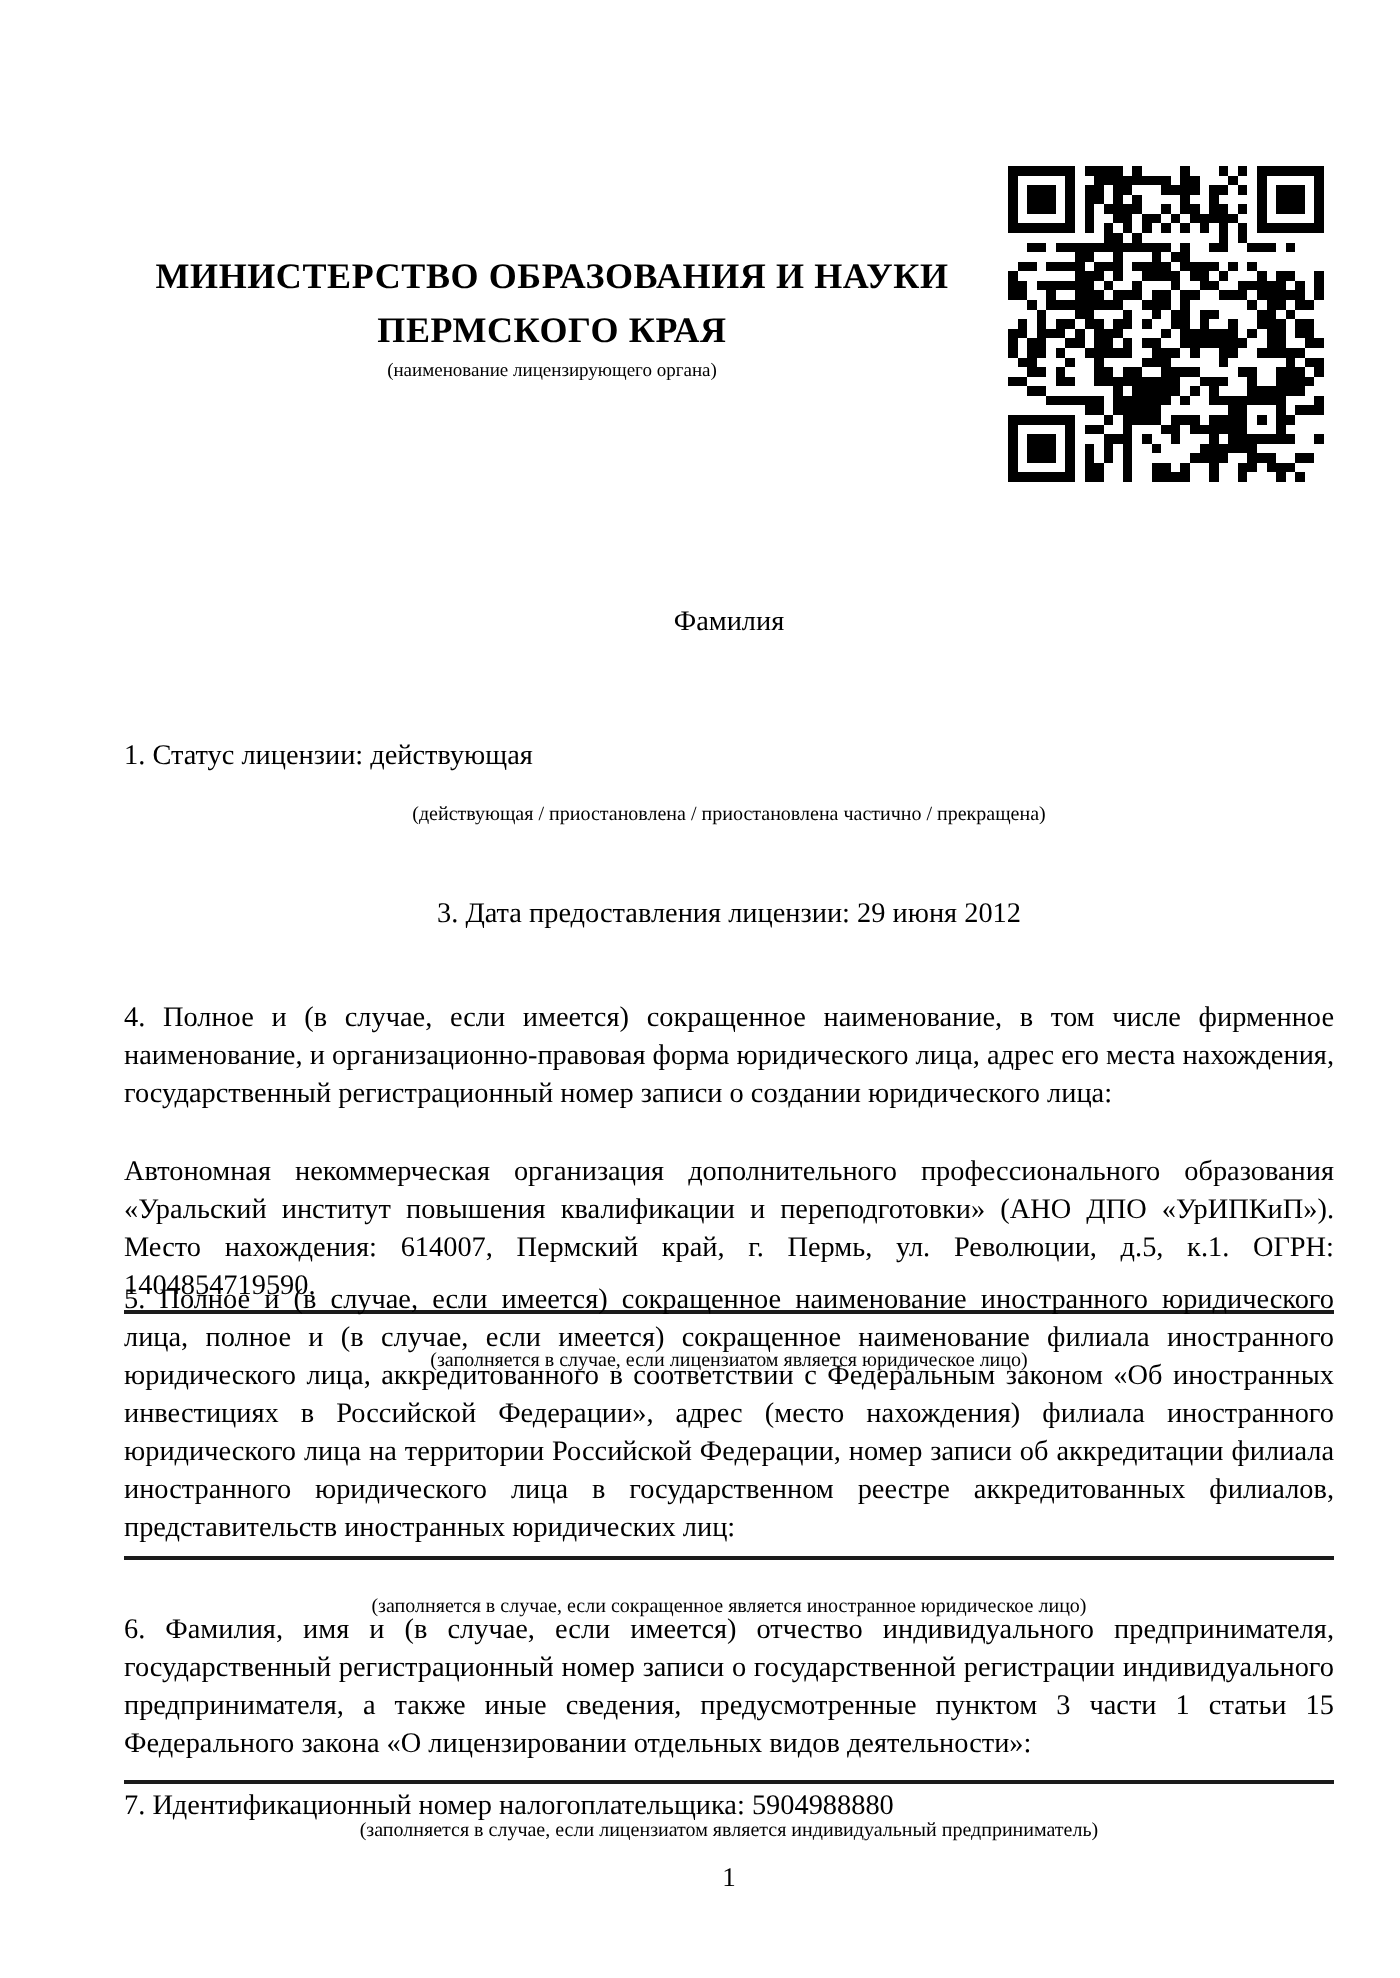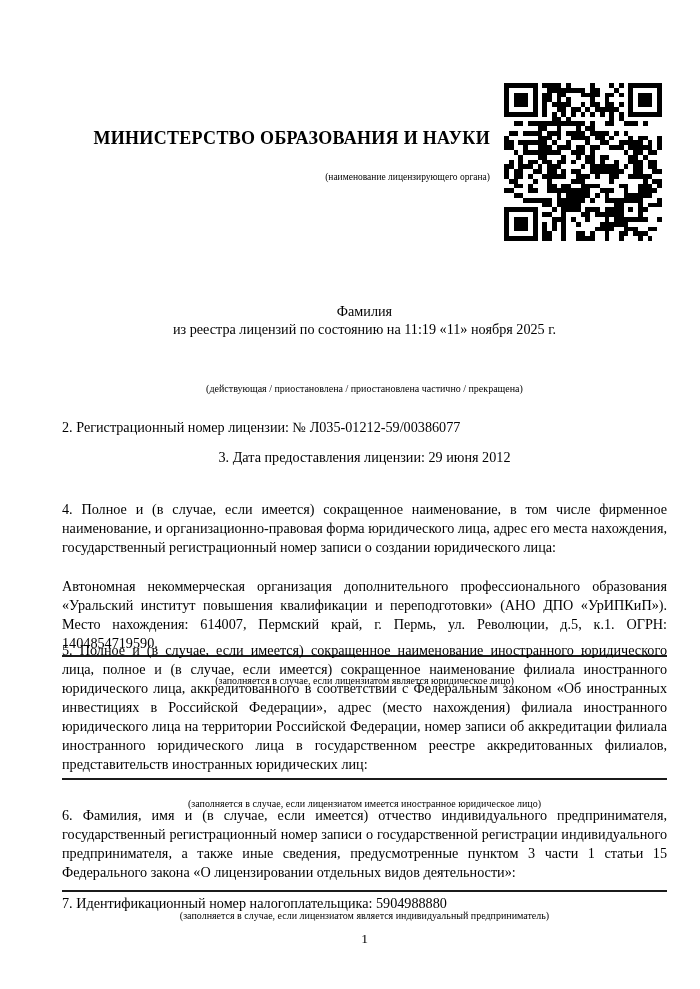--- a/index.html
+++ b/index.html
@@ -4,23 +4,23 @@
 <style>
   html,body{margin:0;padding:0;background:#888;}
   .page{
     position:relative;width:700px;height:989px;background:#ffffff;
     font-family:"Liberation Serif","DejaVu Serif",serif;color:#000;
     margin:0 auto;overflow:hidden;
   }
   .abs{position:absolute;}
   .col{left:62px;width:605px;}
 
-  .header-block{top:125px;left:62px;width:428px;text-align:right;}
+  .header-block{top:125px;left:62px;width:428px;text-align:center;}
   .ministry-line{font-weight:bold;font-size:18px;line-height:26.5px;letter-spacing:.3px;}
-  .header-caption{font-size:9.5px;line-height:11px;margin-top:20px;}
+  .header-caption{font-size:9.5px;line-height:11px;margin-top:3px;}
 
   .qr-box{left:504px;top:83px;width:158px;height:158px;}
   .qr-box svg{display:block;width:158px;height:158px;}
 
   .title-block{top:302px;text-align:center;font-size:14.2px;line-height:18px;}
 
   .sec{font-size:14.2px;line-height:19px;}
   .just{text-align:justify;text-align-last:left;margin-top:20px;}
   .rule{border:none;border-top:2px solid #1b1b1b;margin:0;height:0;}
   .rule.m2{margin-top:2px;}
@@ -609,51 +609,49 @@
           <rect x="21" y="32" width="1" height="1"></rect>
           <rect x="24" y="32" width="1" height="1"></rect>
           <rect x="28" y="32" width="1" height="1"></rect>
           <rect x="30" y="32" width="1" height="1"></rect>
         </g>
       </svg>
   </div>
 
   <div class="abs header-block">
     <div class="ministry-line">МИНИСТЕРСТВО ОБРАЗОВАНИЯ И НАУКИ</div>
+    <div class="ministry-line">ПЕРМСКОГО КРАЯ</div>
     <div class="header-caption">(наименование лицензирующего органа)</div>
   </div>
 
   <div class="abs col title-block">
     <div>Фамилия</div>
-    <div>из реестра лицензий по состоянию на 11:19 «11» ноября 2025 г.</div>
   </div>
 
   <div class="abs col sec" style="top:369px;">
+    <div>1. Статус лицензии: действующая</div>
     <div class="status-caption">(действующая / приостановлена / приостановлена частично / прекращена)</div>
   </div>
 
-  <div class="abs col sec" style="top:418px;">
-    <div>2. Регистрационный номер лицензии: № Л035-01212-59/00386077</div>
-  </div>
 
   <div class="abs col sec" style="top:448px;text-align:center;">
     <div>3. Дата предоставления лицензии: 29 июня 2012</div>
   </div>
 
   <div class="abs col sec" style="top:480px;">
     <div class="just">4. Полное и (в случае, если имеется) сокращенное наименование, в том числе фирменное наименование, и организационно-правовая форма юридического лица, адрес его места нахождения, государственный регистрационный номер записи о создании юридического лица:</div>
     <div class="just">Автономная некоммерческая организация дополнительного профессионального образования «Уральский институт повышения квалификации и переподготовки» (АНО ДПО «УрИПКиП»). Место нахождения: 614007, Пермский край, г. Пермь, ул. Революции, д.5, к.1. ОГРН: 1404854719590.</div>
     <hr class="rule m2">
     <div class="field-caption">(заполняется в случае, если лицензиатом является юридическое лицо)</div>
   </div>
 
   <div class="abs col sec" style="top:621px;font-family:Liberation Serif, serif;">
     <div class="just">5. Полное и (в случае, если имеется) сокращенное наименование иностранного юридического лица, полное и (в случае, если имеется) сокращенное наименование филиала иностранного юридического лица, аккредитованного в соответствии с Федеральным законом «Об иностранных инвестициях в Российской Федерации», адрес (место нахождения) филиала иностранного юридического лица на территории Российской Федерации, номер записи об аккредитации филиала иностранного юридического лица в государственном реестре аккредитованных филиалов, представительств иностранных юридических лиц:</div>
     <hr class="rule m4">
-    <div class="field-caption">(заполняется в случае, если лицензиатом имеется иностранное юридическое лицо)</div>
+    <div class="field-caption">(заполняется в случае, если сокращенное является иностранное юридическое лицо)</div>
   </div>
 
   <div class="abs col sec" style="top:786px;">
     <div class="just">6. Фамилия, имя и (в случае, если имеется) отчество индивидуального предпринимателя, государственный регистрационный номер записи о государственной регистрации индивидуального предпринимателя, а также иные сведения, предусмотренные пунктом 3 части 1 статьи 15 Федерального закона «О лицензировании отдельных видов деятельности»:</div>
     <hr class="rule m8">
     <div class="field-caption">(заполняется в случае, если лицензиатом является индивидуальный предприниматель)</div>
   </div>
 
   <div class="abs col sec" style="top:894px;">
     <div>7. Идентификационный номер налогоплательщика: 5904988880</div>

